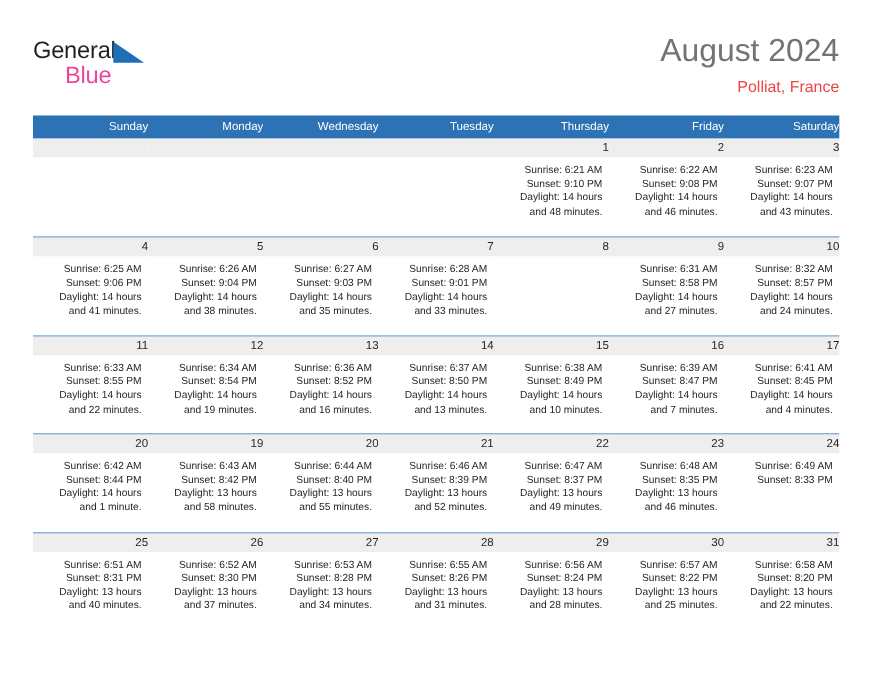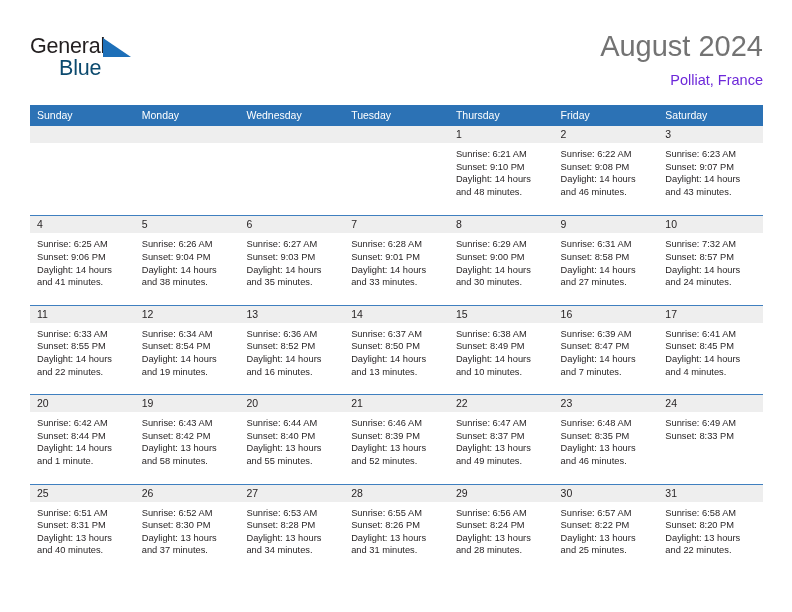--- a/index.html
+++ b/index.html
@@ -55,52 +55,53 @@
     width: 0;
     height: 0;
     border-left: 28px solid #1d6fb8;
     border-top: 19px solid transparent;
   }
   .logo-blue {
     position: absolute;
     left: 29px;
     top: 22px;
     font-size: 21.5px;
-    color: #0c4a6e;
+    color: #ec4899;
     line-height: 25px;
     letter-spacing: -0.2px;
   }
 
   .title-block {
     position: absolute;
     right: 0;
     top: 0;
     text-align: right;
   }
   .cal-title {
     font-size: 29px;
     font-weight: normal;
     color: #737373;
     line-height: 36px;
     margin: 0;
     letter-spacing: 0px;
   }
   .cal-subtitle {
     font-size: 14.5px;
-    color: #6d28d9;
+    color: #ef4444;
     line-height: 20px;
     margin: 6px 0 0 0;
   }
 
   
   .cal {
     position: absolute;
     left: 30px;
     top: 105px;
     width: 733px;
+    text-align: right;
   }
 
   .dow-row {
     display: flex;
     background: #2c72b5;
     height: 21px;
   }
   .dow {
     flex: 1 1 0;
     color: #ffffff;
@@ -267,42 +268,37 @@
             <div class="details">
               <div>Sunrise: 6:28 AM</div>
               <div>Sunset: 9:01 PM</div>
               <div class="wrapline">Daylight: 14 hours and 33 minutes.</div>
             </div>
           </div>
           <div class="cell">
             <div class="daynum-band">
               <span class="daynum">8</span>
             </div>
-            <div class="details">
-              <div>Sunrise: 6:29 AM</div>
-              <div>Sunset: 9:00 PM</div>
-              <div class="wrapline">Daylight: 14 hours and 30 minutes.</div>
-            </div>
           </div>
           <div class="cell">
             <div class="daynum-band">
               <span class="daynum">9</span>
             </div>
             <div class="details">
               <div>Sunrise: 6:31 AM</div>
               <div>Sunset: 8:58 PM</div>
               <div class="wrapline">Daylight: 14 hours and 27 minutes.</div>
             </div>
           </div>
           <div class="cell">
             <div class="daynum-band">
               <span class="daynum">10</span>
             </div>
             <div class="details">
-              <div>Sunrise: 7:32 AM</div>
+              <div>Sunrise: 8:32 AM</div>
               <div>Sunset: 8:57 PM</div>
               <div class="wrapline">Daylight: 14 hours and 24 minutes.</div>
             </div>
           </div>
         </div>
         <div class="week">
           <div class="cell">
             <div class="daynum-band">
               <span class="daynum">11</span>
             </div>

